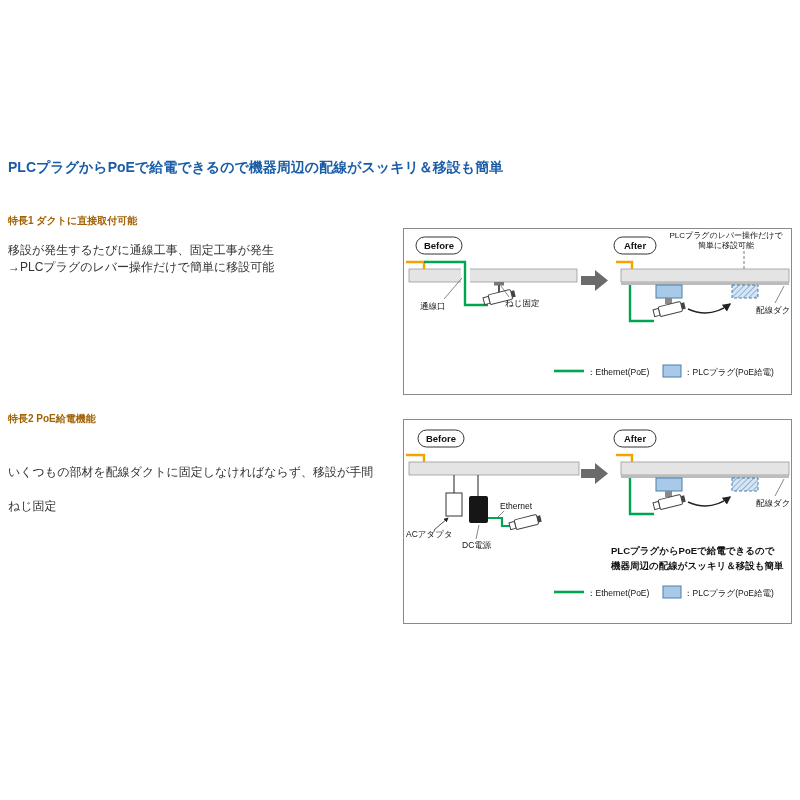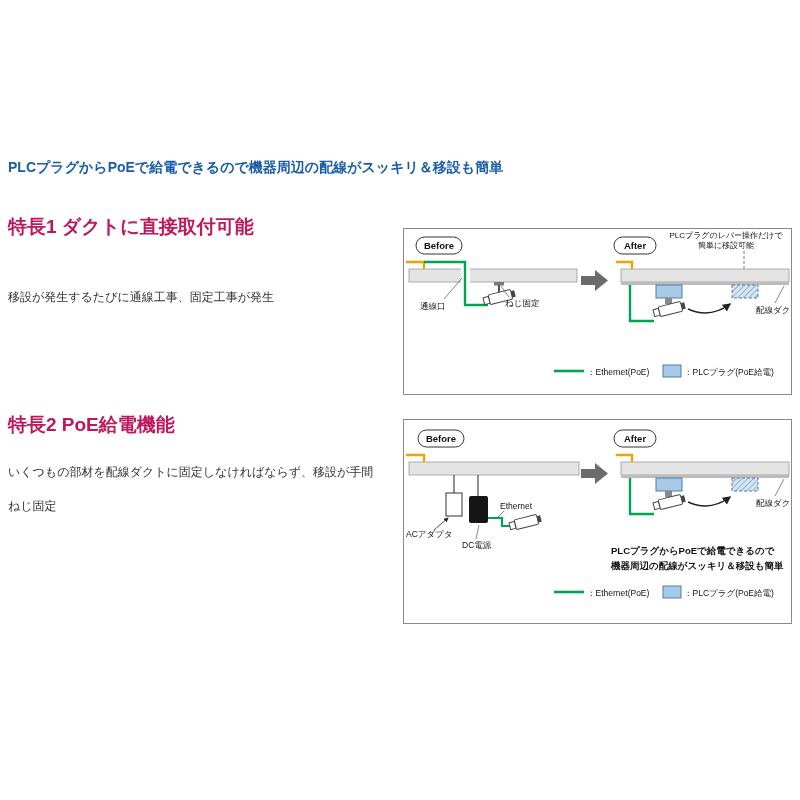--- a/index.html
+++ b/index.html
@@ -13,48 +13,49 @@
   }
   .abs { position:absolute; }
   .main-heading {
     left:8px; top:159px;
     font-size:14px; font-weight:bold;
     color:#1a5da6;
     white-space:nowrap;
   }
   .section-heading {
     left:8px;
-    font-size:19px; font-weight:bold; color:#be185d;
+    font-size:10px; font-weight:bold; color:#a16207;
     white-space:nowrap;
   }
   .f1-heading { top:214px; }
   .f2-heading { top:412px; }
   .body-text {
     left:8px;
     font-size:12px; color:#333; line-height:17px;
     width:392px;
   }
-  .f1-body { top:242px;margin-top:47px; }
+  .f1-body { top:242px; }
   .f2-body { top:464px; }
   .diagram-box {
     background:#fff;
     border:1px solid #8a8a8a;
   }
   .box1 { left:403px; top:228px; width:389px; height:167px; }
   .box2 { left:403px; top:419px; width:389px; height:205px; }
   svg text { font-family:"Liberation Sans", sans-serif; }
 </style>
 </head>
 <body>
 
 <div class="abs main-heading">PLCプラグからPoEで給電できるので機器周辺の配線がスッキリ＆移設も簡単</div>
 
 <div class="abs section-heading f1-heading">特長1 ダクトに直接取付可能</div>
 <div class="abs body-text f1-body">
   <span>移設が発生するたびに通線工事、固定工事が発生</span><br>
+  <span>→PLCプラグのレバー操作だけで簡単に移設可能</span>
 </div>
 
 <div class="abs diagram-box box1">
   <svg width="387" height="165" viewBox="0 0 387 165">
     <defs>
       <pattern id="hatch1" width="4" height="4" patternUnits="userSpaceOnUse" patternTransform="rotate(45)">
         <rect width="4" height="4" fill="#d7e6f4"></rect>
         <line x1="0" y1="0" x2="0" y2="4" stroke="#6f9cc6" stroke-width="1.4"></line>
       </pattern>
       <marker id="ah1" markerWidth="8" markerHeight="8" refX="5" refY="3" orient="auto">

